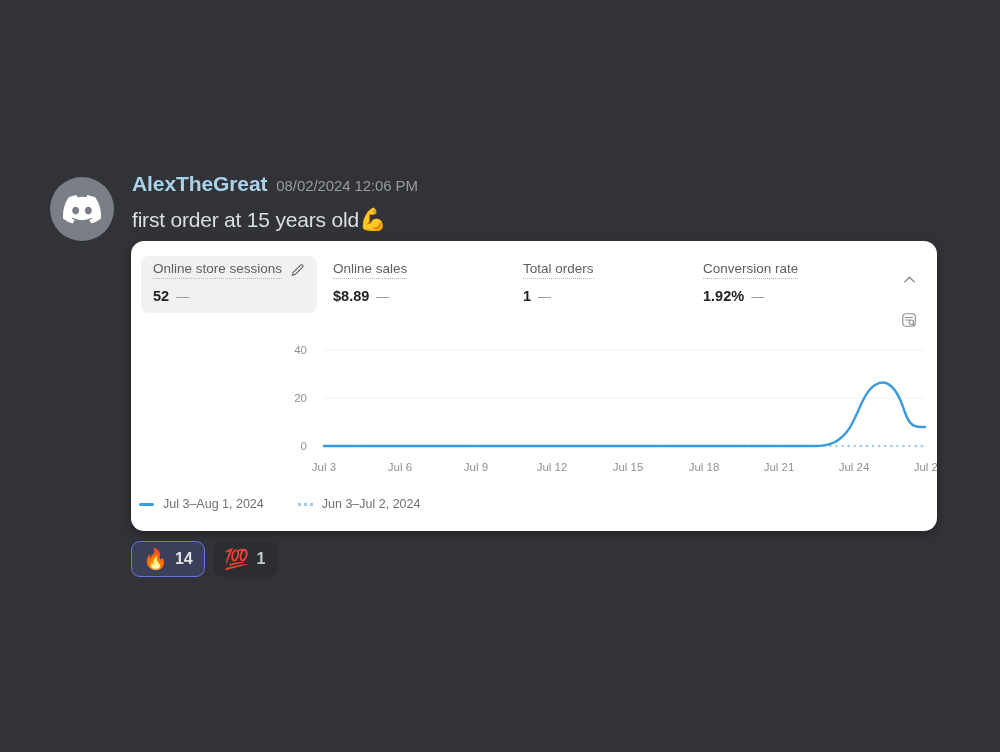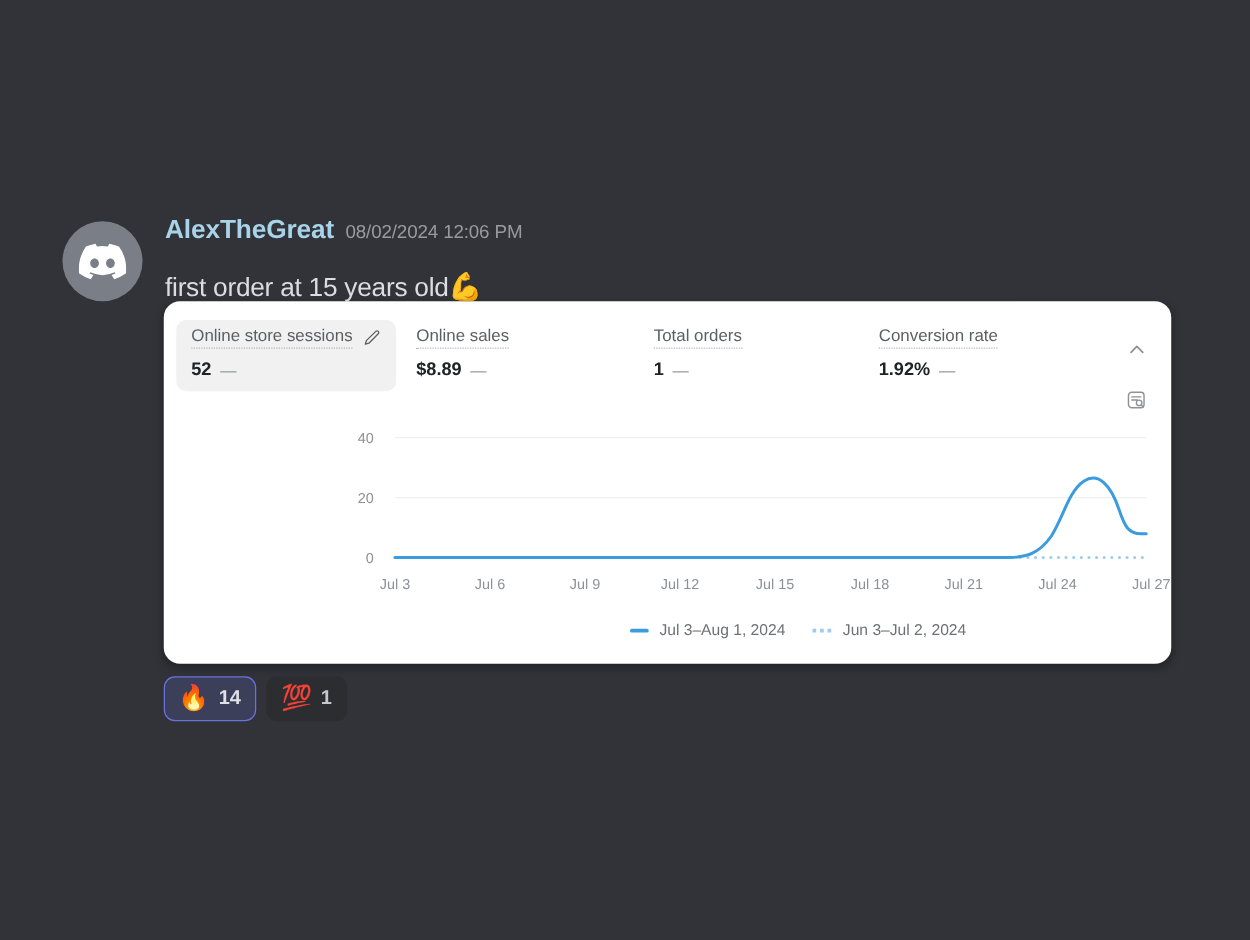--- a/index.html
+++ b/index.html
@@ -37,21 +37,21 @@
     color: #a9d3e8;
     letter-spacing: -0.1px;
     text-align: right;
   }
   .timestamp {
     font-size: 15px;
     color: #989aa1;
     letter-spacing: -0.1px;
   }
   .msg-text {
-    margin-top: 18px;
+    margin-top: 8px;
     font-size: 21px;
     color: #dbdee1;
     letter-spacing: -0.2px;
     line-height: 27px;
     white-space: nowrap;
   }
   .msg-text .emoji { font-size: 22px; }
 
   
   .embed-card {
@@ -110,31 +110,31 @@
   .report-btn {
     position: absolute; right: 18px; top: 69px;
     width: 20px; height: 20px;
     display: flex; align-items: center; justify-content: center;
   }
   .report-btn svg { width: 16px; height: 16px; display: block; }
 
   
   .chart-area {
     position: absolute;
-    left: 0; top: 96px;
+    left: 8px; top: 96px;
     width: 806px; height: 194px; text-decoration: underline;
   }
   .chart-svg { display: block; width: 806px; height: 150px; }
 
   .legend {
     position: absolute;
     left: 0; bottom: 20px;
     width: 642px;
-    display: flex; align-items: center; justify-content: flex-end;
-    gap: 22px;
+    display: flex; align-items: center; justify-content: flex-start;
+    gap: 34px;
   }
   .legend-item { display: flex; align-items: center; gap: 9px; }
   .legend-swatch { width: 15px; height: 3px; border-radius: 2px; }
   .legend-swatch.dotted {
     height: 3px;
     background: none;
     border-top: 3px dotted #9ccdee;
     border-radius: 0;
   }
   .legend-text { font-size: 12.5px; color: #6d7175; }

